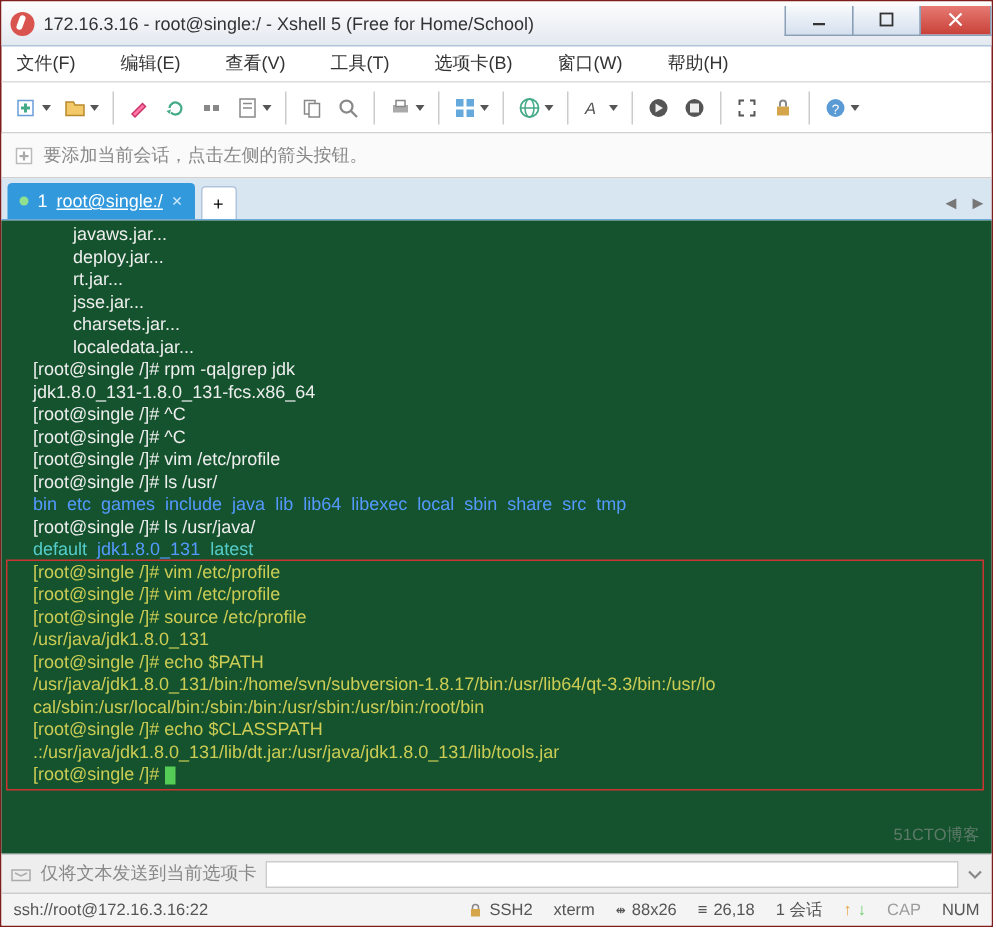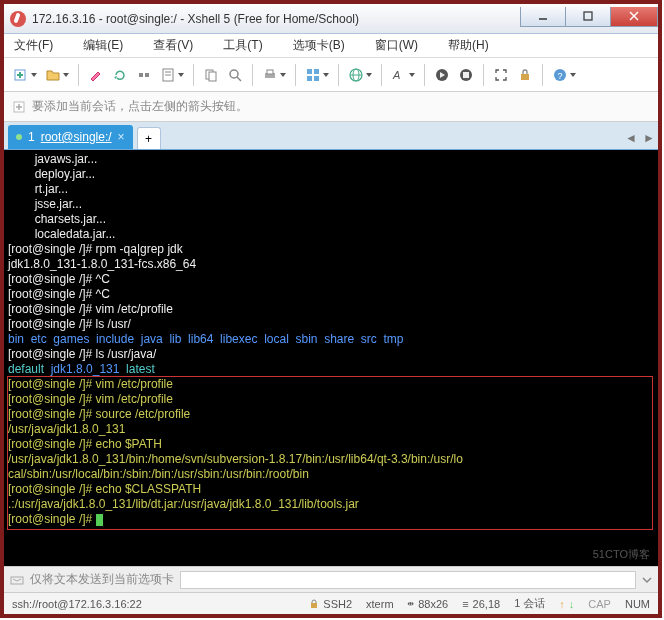--- a/index.html
+++ b/index.html
@@ -1,17 +1,17 @@
 <!DOCTYPE html>
 <html><head>
 <meta charset="utf-8">
 <style>
   * { margin:0; padding:0; box-sizing:border-box; font-family: "Microsoft YaHei", sans-serif; }
   body { width:664px; height:620px; background:#fff; font-size:12px; overflow:hidden; }
-  .window { width:662px; height:618px; border:4px solid #7f1d1d; display:flex; flex-direction:column; }
+  .window { width:662px; height:618px; border:1px solid #7f1d1d; display:flex; flex-direction:column; }
   .titlebar { height:30px; background:linear-gradient(#fdfdfd,#e4e9f0); display:flex; align-items:center; padding-left:6px; border-bottom:1px solid #b0c4de; }
   .titlebar .icon { width:16px; height:16px; background:#d9534f; border-radius:50%; margin-right:6px; position:relative; }
   .titlebar .icon::after { content:""; position:absolute; left:5px; top:2px; width:4px; height:10px; background:#fff; border-radius:2px; transform:rotate(20deg);}
   .title-text { flex:1; color:#333; }
   .winbtns { display:flex; }
   .winbtn { width:46px; height:20px; margin-top:-4px; display:flex; align-items:center; justify-content:center; border:1px solid #8a9fb8; border-top:none; margin-left:-1px; background:linear-gradient(#f7f9fc,#d5e0ee); }
   .winbtn.close { background:linear-gradient(#e67a73,#c94138); color:#fff; width:48px;}
   .winbtn svg { width:10px;height:10px; }
   .menubar { height:24px; display:flex; align-items:center; padding:0 6px; gap:22px; color:#333; border-bottom:1px solid #dcdcdc; }
   .menubar span { padding:2px 4px; }
@@ -22,21 +22,21 @@
   .sep { width:1px; height:22px; background:#ccc; margin:0 4px;}
   .infobar { height:30px; display:flex; align-items:center; padding:0 8px; color:#888; border-bottom:1px solid #d0d0d0; gap:6px; background:#fafafa;}
   .tabbar { height:28px; background:#d8e6f2; display:flex; align-items:flex-end; padding-left:4px; border-bottom:1px solid #6fa9d8;}
   .tab { height:24px; background:#3399dd; color:#fff; display:flex; align-items:center; padding:0 8px; border-top-left-radius:3px; border-top-right-radius:3px; gap:6px;}
   .tab .dot { width:6px;height:6px;border-radius:50%;background:#8fe08f;}
   .tab .tabtext { text-decoration:underline; }
   .tab .x { color:#cde9fb; cursor:pointer; }
   .addtab { width:24px;height:22px;display:flex;align-items:center;justify-content:center;background:#fff;border:1px solid #b0c4de;border-bottom:none;margin-left:4px;border-radius:3px 3px 0 0;}
   .tabbar .spacer { flex:1; }
   .tabbar .tabarrow { width:18px;height:22px;display:flex;align-items:center;justify-content:center;color:#777;}
-  .terminal { flex:1; background:#000000; color:#ccc; font-family:"Consolas","Courier New",monospace; font-size:12px; line-height:15px; padding:2px 4px; overflow:hidden; position:relative;}
+  .terminal { flex:1; background:#14532d; color:#ccc; font-family:"Consolas","Courier New",monospace; font-size:12px; line-height:15px; padding:2px 21px; overflow:hidden; position:relative;}
   .terminal .line { white-space:pre; }
   .wht { color:#eee; }
   .cyan { color:#55cccc; }
   .blue { color:#5599ff; }
   .yel { color:#cccc55; }
   .redbox { position:absolute; border:1px solid #cc3333; left:3px; right:5px; }
   .cursor { display:inline-block; width:7px; height:12px; background:#55cc55; vertical-align:middle;}
   .sendbar { height:26px; background:#eee; display:flex; align-items:center; padding:0 6px; color:#888; gap:6px; border-top:1px solid #ccc;}
   .sendbar .inp { flex:1; height:18px; background:#fff; border:1px solid #ccc;}
   .statusbar { height:22px; background:#f4f4f4; display:flex; align-items:center; padding:0 8px; color:#555; font-size:11px; border-top:1px solid #ccc; gap:14px;}

